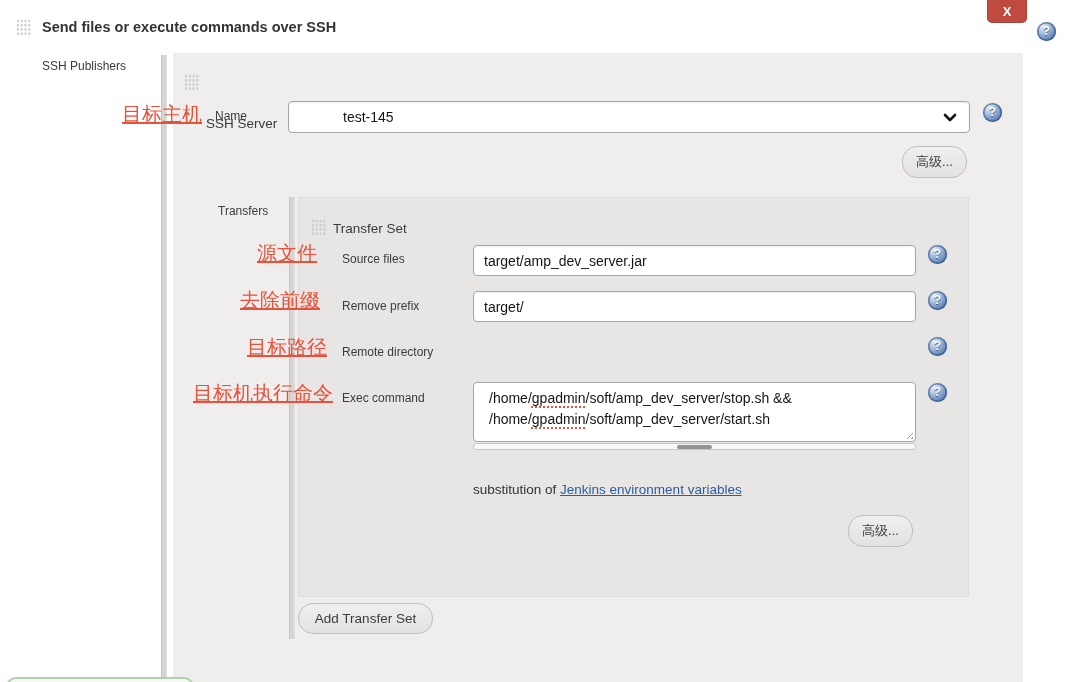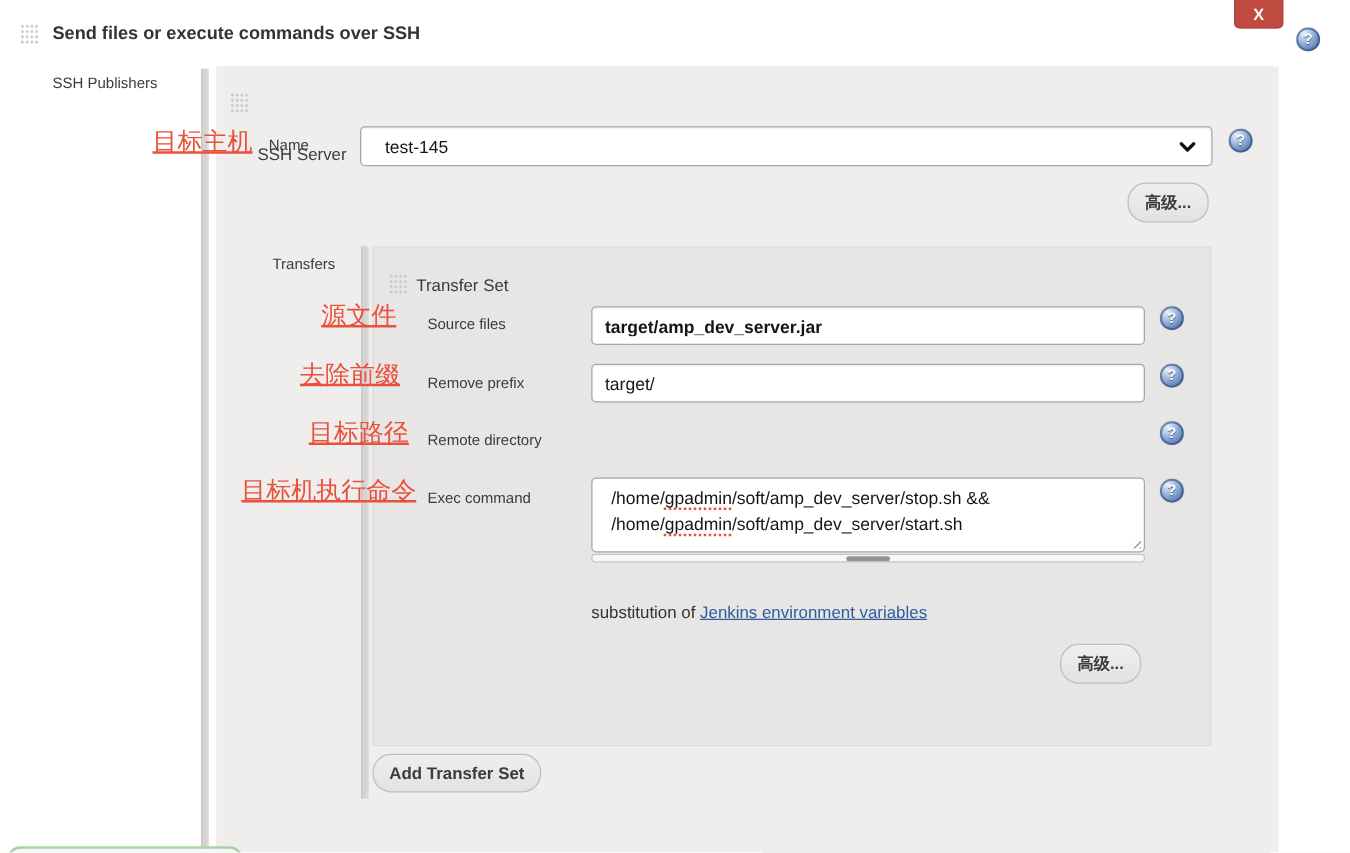--- a/index.html
+++ b/index.html
@@ -26,21 +26,21 @@
   .help{
     width:19px;height:19px;border-radius:50%;
     background:radial-gradient(circle at 32% 26%,#eaf1fb,#96b1d8 42%,#5478ac 78%,#3a5e96);
     box-shadow:inset 0 0 0 1.5px rgba(36,70,120,.55), 0 0 1px rgba(0,0,0,.25);
     color:#fff;font-weight:bold;font-size:12px;line-height:19px;text-align:center;
     text-shadow:0 1px 1px rgba(30,55,95,.8);cursor:pointer;
   }
   .btn{
     background:linear-gradient(#efefee,#e3e2e1);
     border:1px solid #c0bfbe;border-radius:15px;
-    font-weight:bold;font-size:13px;color:#3c3c3c;
+    font-weight:normal;font-size:13px;color:#3c3c3c;
     display:flex;align-items:center;justify-content:center;cursor:pointer;
     white-space:nowrap;
     text-align:center;
   }
   .input{
     background:#fff;border:1px solid #a6a6a6;border-radius:4px;
     font-family:"Liberation Sans",sans-serif;font-size:14px;color:#151515;
     padding:0 10px;box-shadow:inset 0 1px 2px rgba(0,0,0,.07);
   }
   .vdivider{
@@ -50,21 +50,21 @@
   .panel-inner{background:var(--panel_inner);border:1px solid #dedddc;}
   .red-ann{
     color:var(--annotation_red);font-size:20px;line-height:30px;
     white-space:nowrap;text-align:right;text-decoration:underline;
   }
   .fake-select{
     background:#fff;border:1px solid #a6a6a6;border-radius:4px;
     box-shadow:inset 0 1px 2px rgba(0,0,0,.07);
     display:flex;align-items:center;cursor:pointer;
   }
-  .fake-select .val{font-size:14px;color:#151515;padding-left:19px;flex:1;}
+  .fake-select .val{font-size:14px;color:#151515;padding-left:19px;flex:1;margin-left:35px;}
   .fake-textarea{
     background:#fff;border:1px solid #a6a6a6;border-radius:4px;
     font-size:14px;line-height:21px;color:#151515;padding:5px 10px;
   }
   .squig{
     text-decoration:underline dotted var(--annotation_red);
     text-decoration-thickness:2px;text-underline-offset:3px;
   }
   .note{font-size:13.5px;color:#333;white-space:nowrap;}
   .note a{color:var(--link_blue);text-decoration:underline;cursor:pointer;}
@@ -124,21 +124,21 @@
 
   <div class="abs grip" style="left:311px;top:219px;"></div>
   <div class="abs title" style="left:333px;top:221px;">Transfer Set</div>
 
   <div class="abs red-ann" style="right:763px;top:238px;">源文件</div>
   <div class="abs red-ann" style="right:760px;top:285px;">去除前缀</div>
   <div class="abs red-ann" style="right:753px;top:332px;">目标路径</div>
   <div class="abs red-ann" style="right:747px;top:378px;">目标机执行命令</div>
 
   <div class="abs label" style="left:342px;top:252px;">Source files</div>
-  <input class="abs input" style="left: 473px; top: 245px; width: 443px; height: 31px; font-weight: bold;" value="target/amp_dev_server.jar">
+  <input class="abs input" style="left: 473px; top: 245px; width: 443px; height: 31px;" value="target/amp_dev_server.jar">
   <div class="abs help" style="left:928px;top:245px;">?</div>
 
   <div class="abs label" style="left:342px;top:299px;">Remove prefix</div>
   <input class="abs input" style="left: 473px; top: 291px; width: 443px; height: 31px;" value="target/">
   <div class="abs help" style="left:928px;top:291px;">?</div>
 
   <div class="abs label" style="left:342px;top:345px;">Remote directory</div>
   <div class="abs help" style="left:928px;top:337px;">?</div>
 
   <div class="abs label" style="left:342px;top:391px;">Exec command</div>

